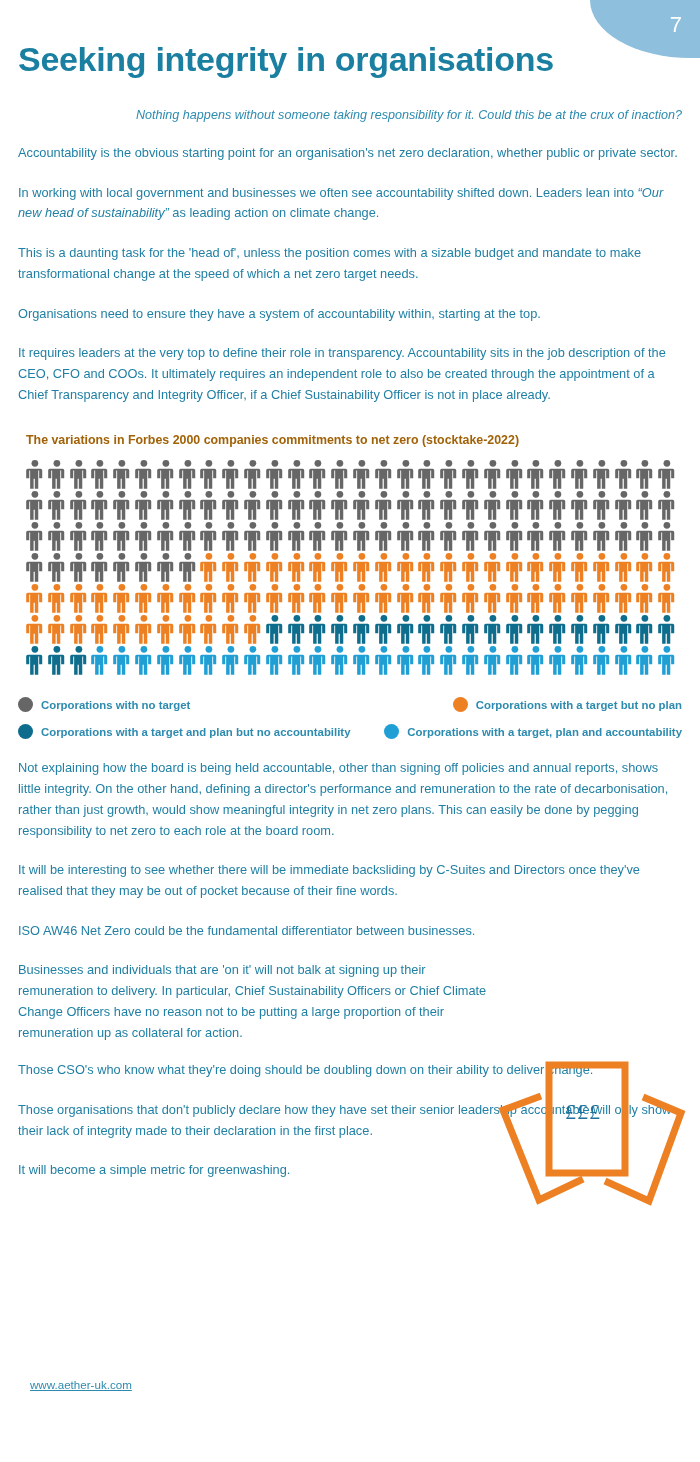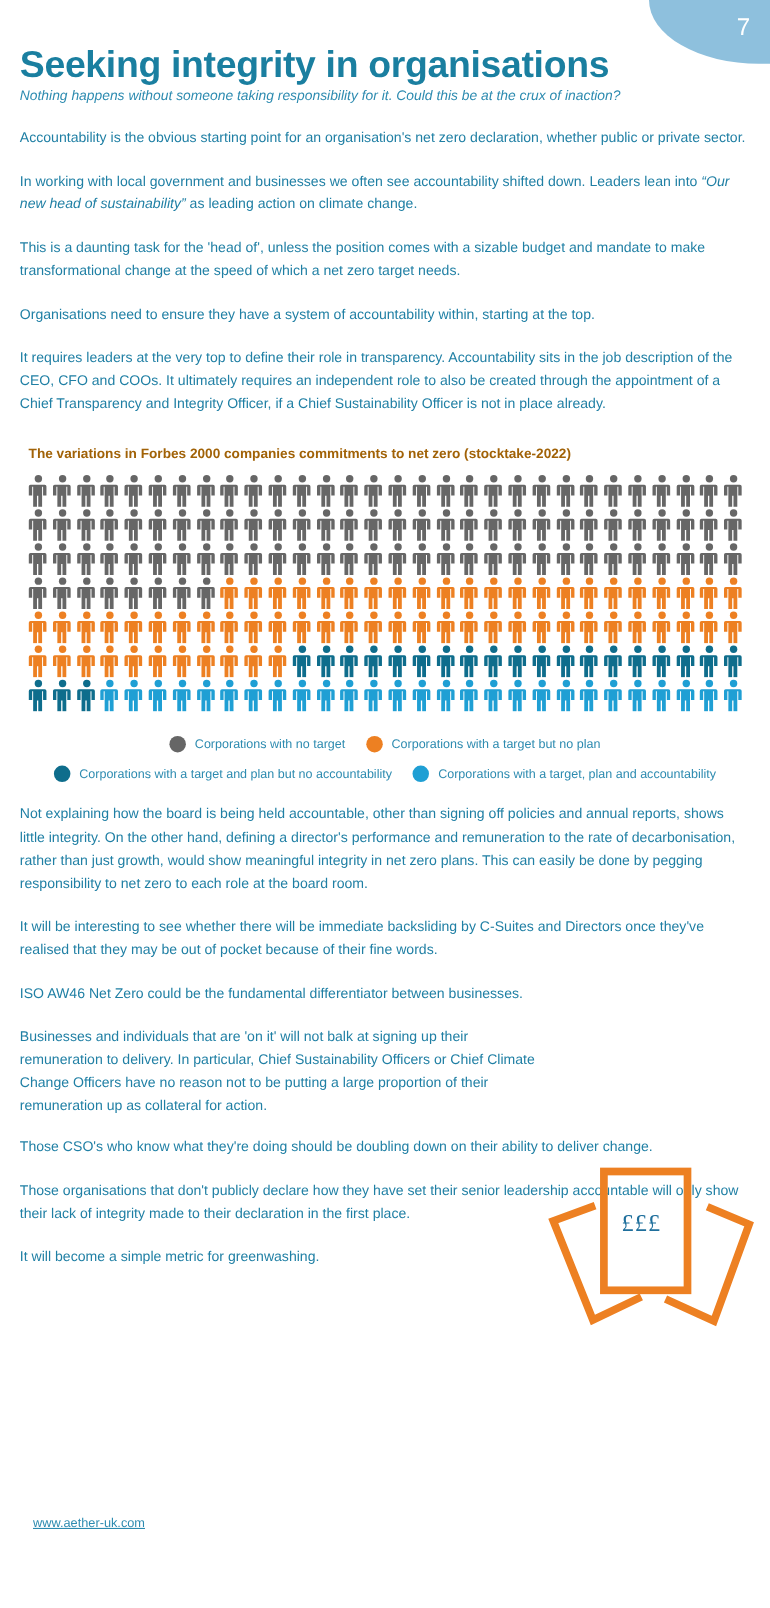--- a/index.html
+++ b/index.html
@@ -50,20 +50,22 @@
     line-height: 1.05;
     margin-top: 42px;
     margin-bottom: 0;
   }
 
   .standfirst {
     color: #2d8bb0;
     font-style: italic;
     font-size: 12.6px;
     line-height: 1.45;
+    margin-top: 28px;
+    text-align: right;
   }
 
   p.body {
     color: #1f7fa4;
     font-size: 12.8px;
     line-height: 1.62;
     margin-top: 19px;
   }
   p.body.tight { margin-top: 17px; }
   p.body em { font-style: italic; }
@@ -95,23 +97,24 @@
     flex: 0 0 21.8px;
     display: block;
   }
   .figure svg { display: block; width: 100%; height: 100%; }
 
   
   .legend { margin-top: 22px; }
   .legend-row {
     display: flex;
     align-items: center;
-    justify-content: center;
+    justify-content: space-between;
     gap: 9px;
     margin-bottom: 12px;
+    font-weight: bold;
   }
   .legend-item {
     display: flex;
     align-items: center;
     gap: 8px;
   }
   .legend-item + .legend-item { margin-left: 10px; }
   .swatch {
     width: 15px; height: 15px;
     border-radius: 50%;

